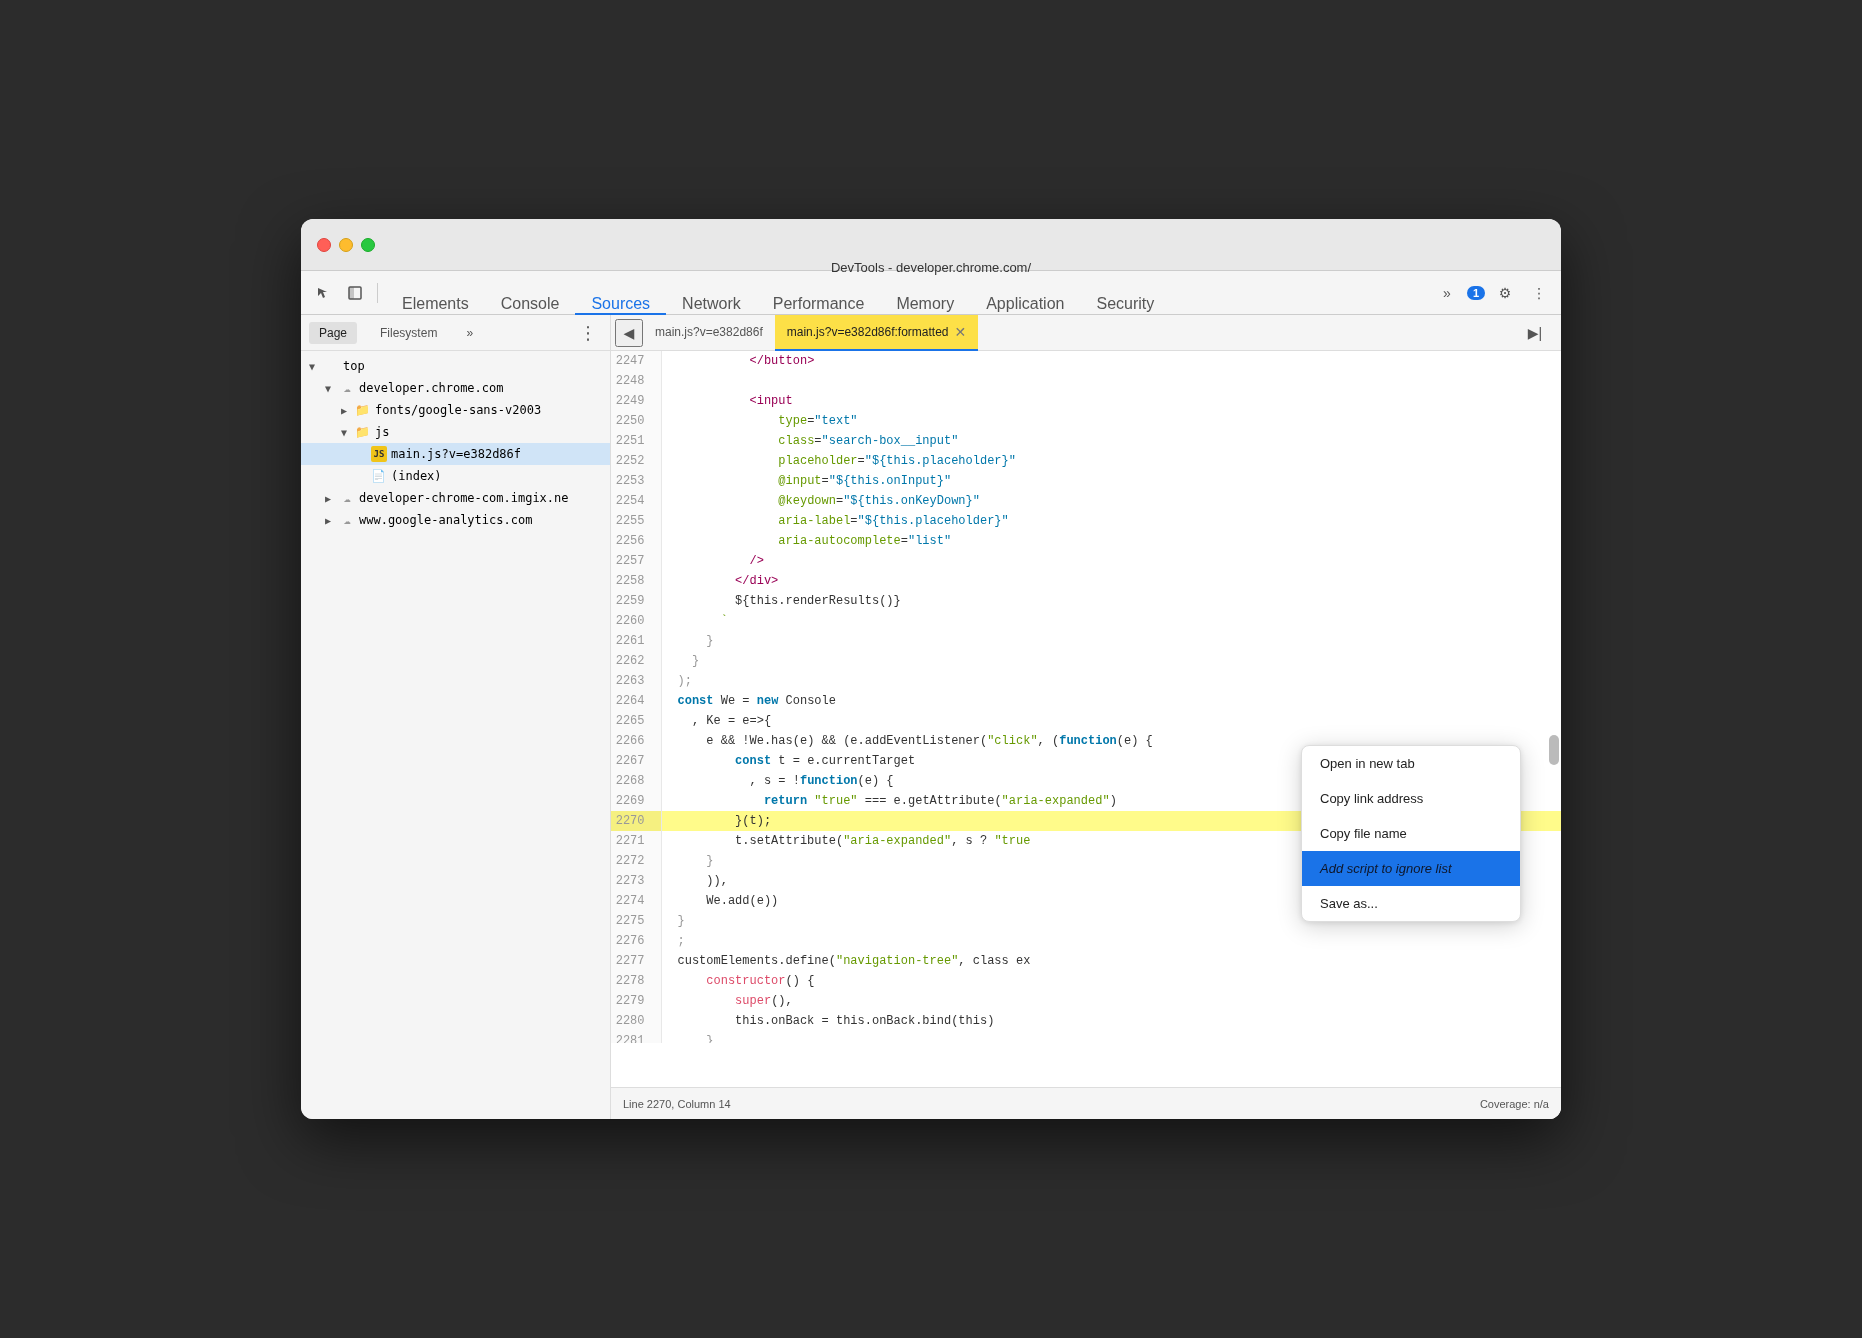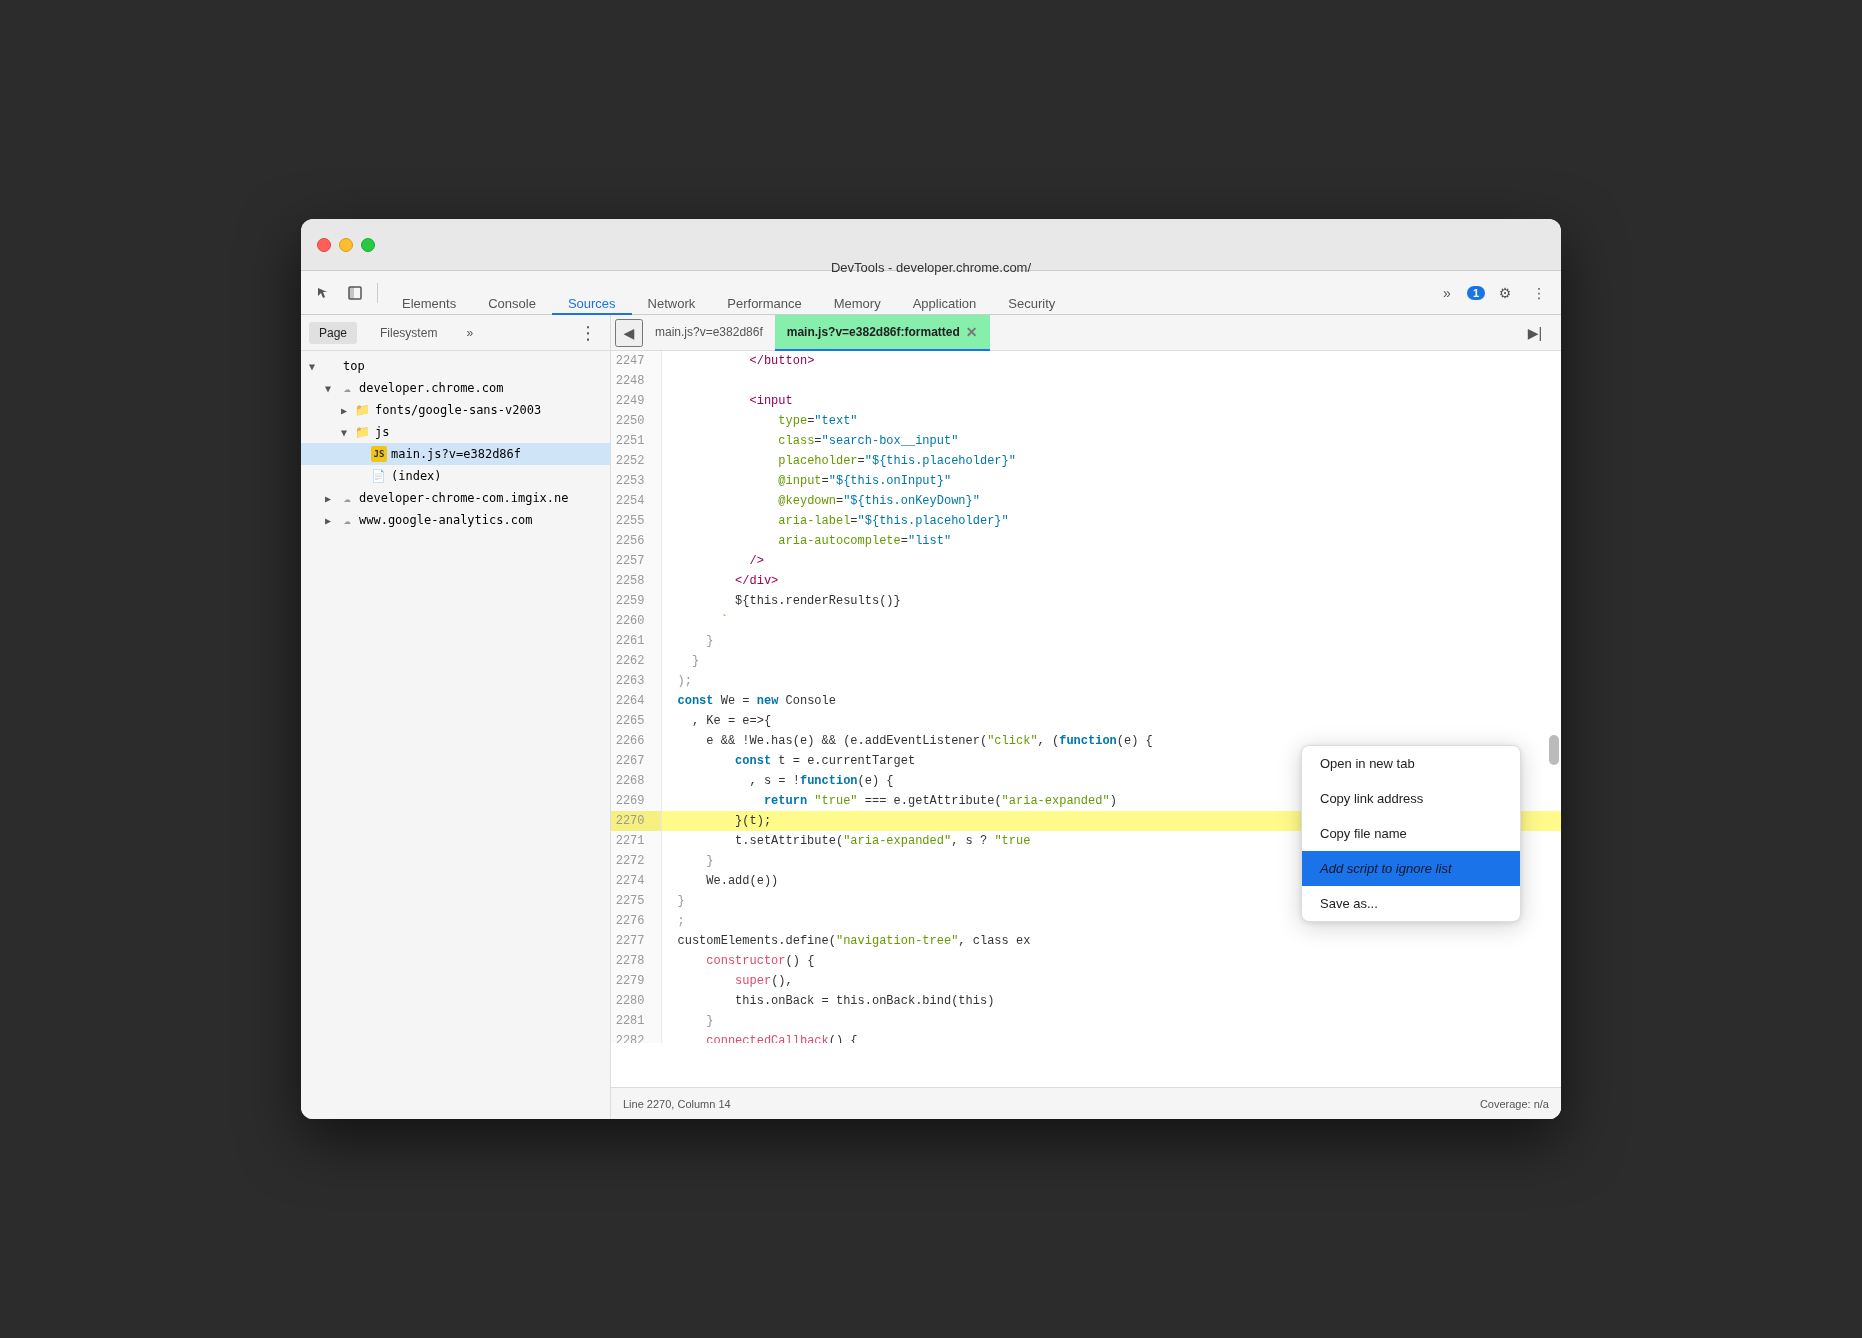--- a/index.html
+++ b/index.html
@@ -72,21 +72,21 @@
     .toolbar-sep { width: 1px; height: 20px; background: #ccc; margin: 0 4px; }
     .tabs-row {
       display: flex;
       align-items: stretch;
       height: 44px;
     }
     .tab {
       padding: 0 16px;
       display: flex;
       align-items: center;
-      font-size: 13px;
+      font-size: 16px;
       color: #555;
       cursor: pointer;
       border-bottom: 2px solid transparent;
       white-space: nowrap;
       margin-top: 24px;
     }
     .tab.active {
       color: #1a73e8;
       border-bottom: 2px solid #1a73e8;
     }
@@ -213,24 +213,23 @@
       align-items: center;
       padding: 0 12px;
       height: 36px;
       font-size: 12px;
       color: #555;
       cursor: pointer;
       border-bottom: 2px solid transparent;
       gap: 6px;
     }
     .editor-file-tab.active {
-      background: #86efac;
+      background: #fde047;
       color: #222;
       border-bottom: 2px solid #1a73e8;
-      font-weight: bold;
     }
     .editor-file-tab .close-btn {
       font-size: 14px;
       color: #777;
       line-height: 1;
       cursor: pointer;
     }
     .editor-panel-right {
       margin-left: auto;
       padding: 0 8px;
@@ -561,20 +560,24 @@
             </tr>
             <tr>
               <td class="line-num">2271</td>
               <td class="line-code">        <span class="c-plain">t.setAttribute(</span><span class="c-str">"aria-expanded"</span><span class="c-plain">, s ? </span><span class="c-str">"true</span></td>
             </tr>
             <tr>
               <td class="line-num">2272</td>
               <td class="line-code">    <span class="c-punc">}</span></td>
             </tr>
             <tr>
+              <td class="line-num">2273</td>
+              <td class="line-code">    <span class="c-plain">)),</span></td>
+            </tr>
+            <tr>
               <td class="line-num">2274</td>
               <td class="line-code">    <span class="c-plain">We.add(e))</span></td>
             </tr>
             <tr>
               <td class="line-num">2275</td>
               <td class="line-code"><span class="c-punc">}</span></td>
             </tr>
             <tr>
               <td class="line-num">2276</td>
               <td class="line-code"><span class="c-punc">;</span></td>

